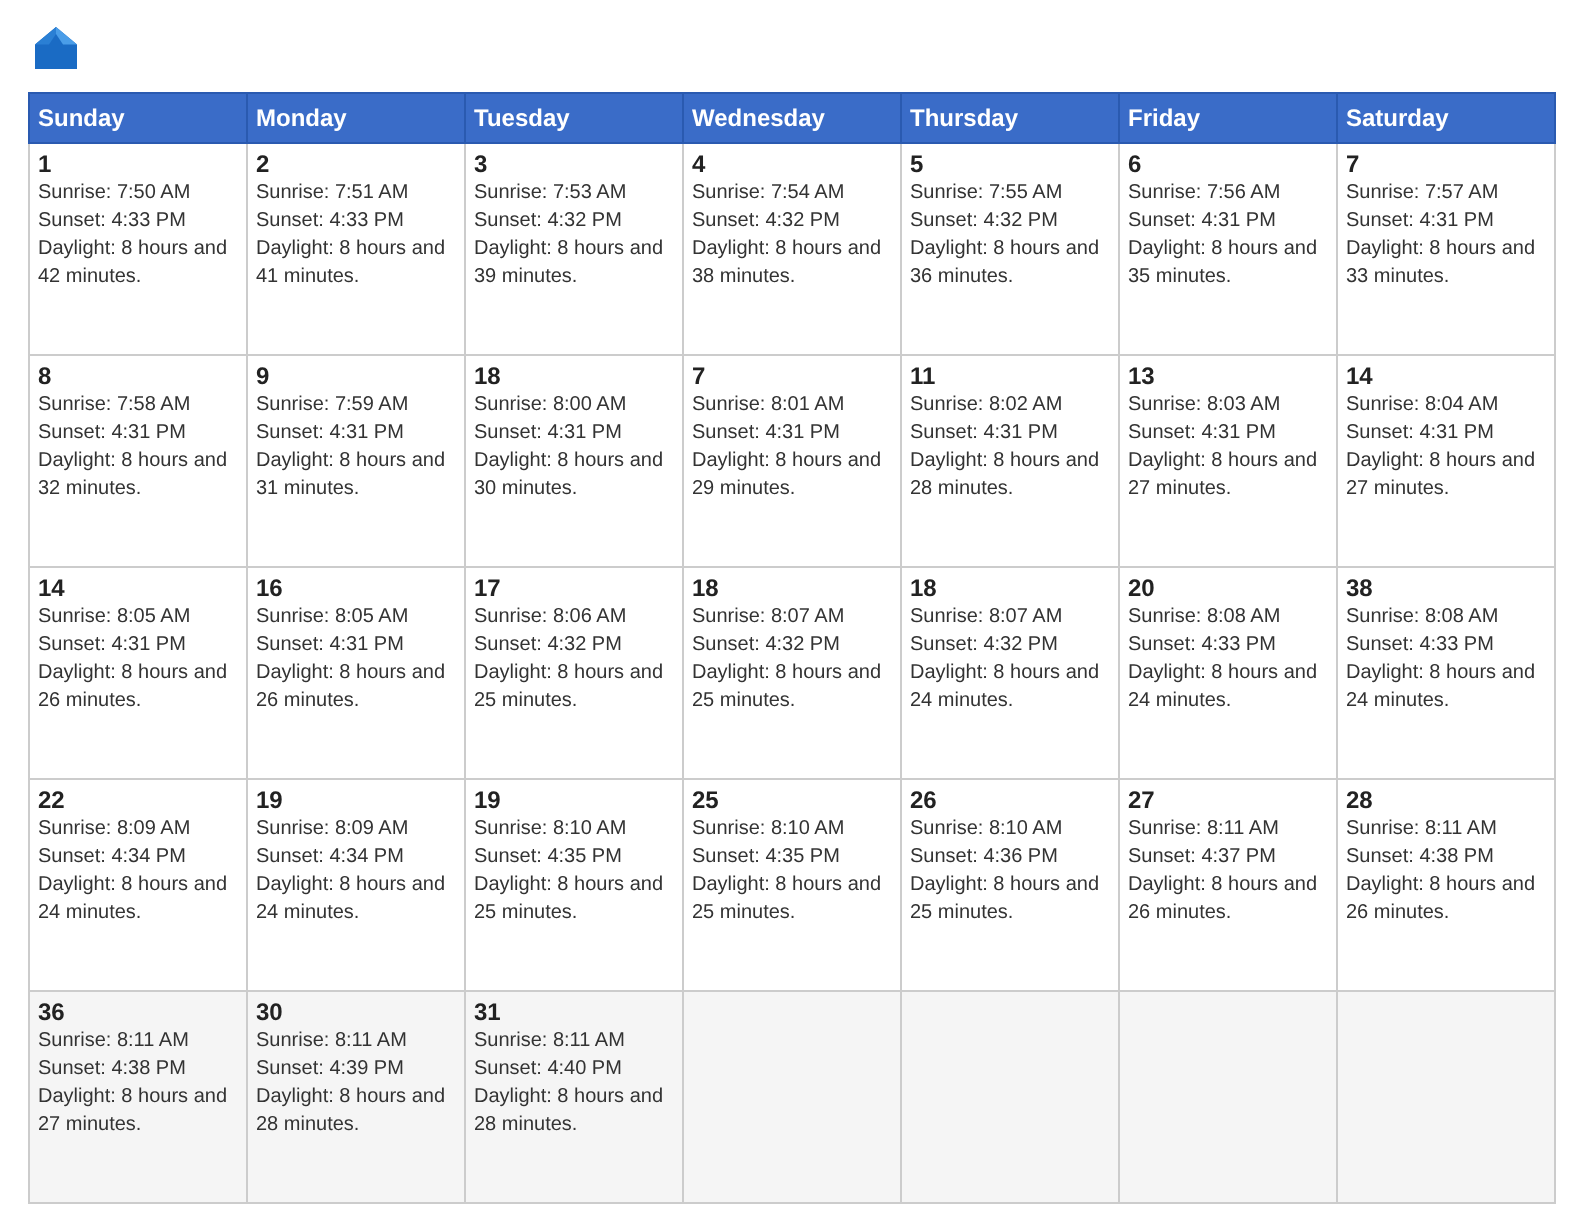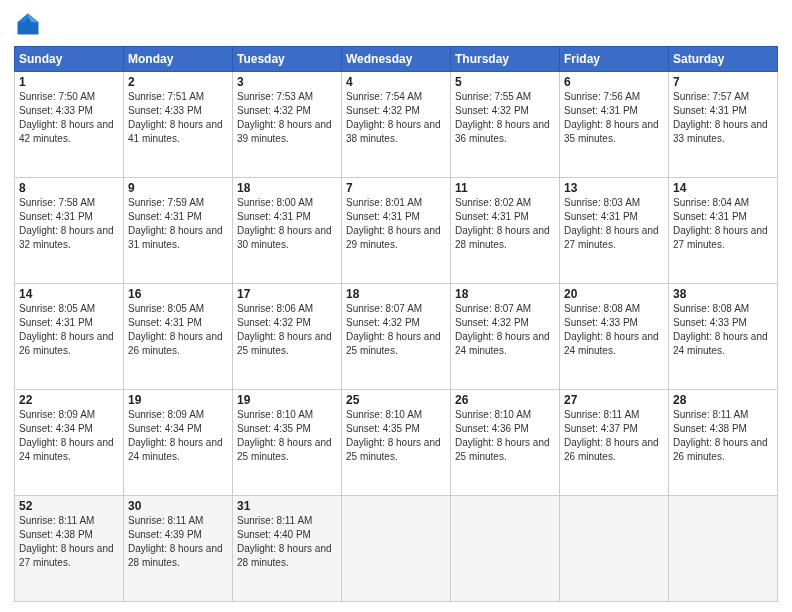--- a/index.html
+++ b/index.html
@@ -360,21 +360,21 @@
         <span class="day-num">28</span>
         <div class="day-info">
           Sunrise: 8:11 AM<br>
           Sunset: 4:38 PM<br>
           Daylight: 8 hours and 26 minutes.
         </div>
       </td>
         </tr>
         <tr>
           <td>
-        <span class="day-num">52</span>
+        <span class="day-num">36</span>
         <div class="day-info">
           Sunrise: 8:11 AM<br>
           Sunset: 4:38 PM<br>
           Daylight: 8 hours and 27 minutes.
         </div>
       </td>
           <td>
         <span class="day-num">30</span>
         <div class="day-info">
           Sunrise: 8:11 AM<br>

